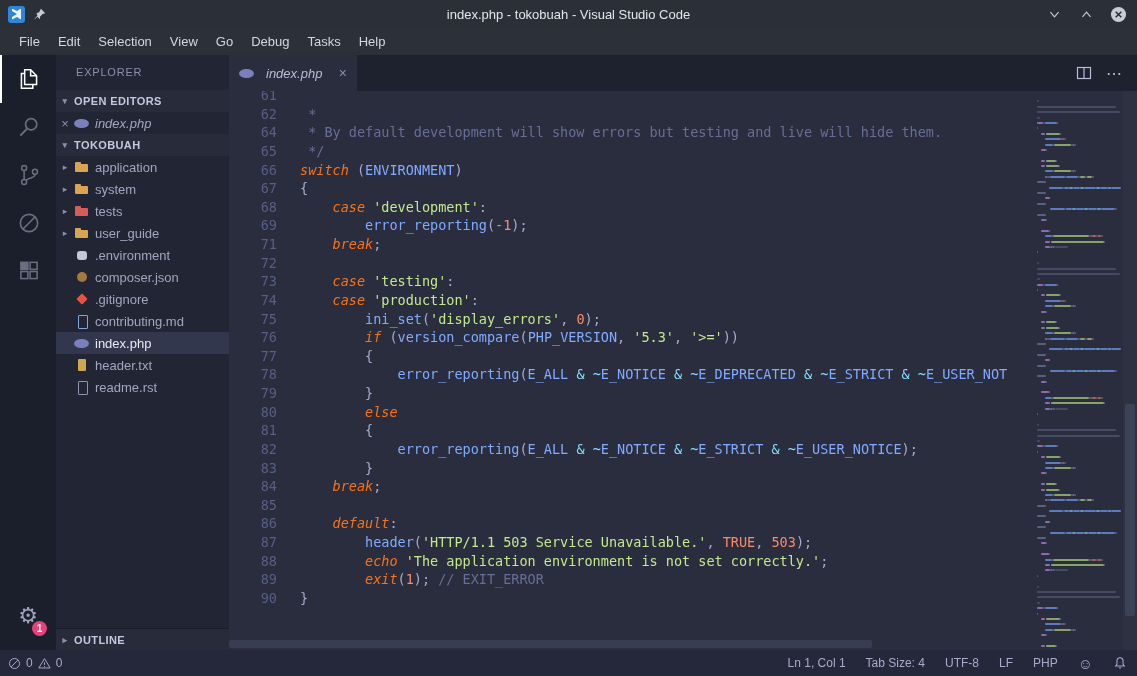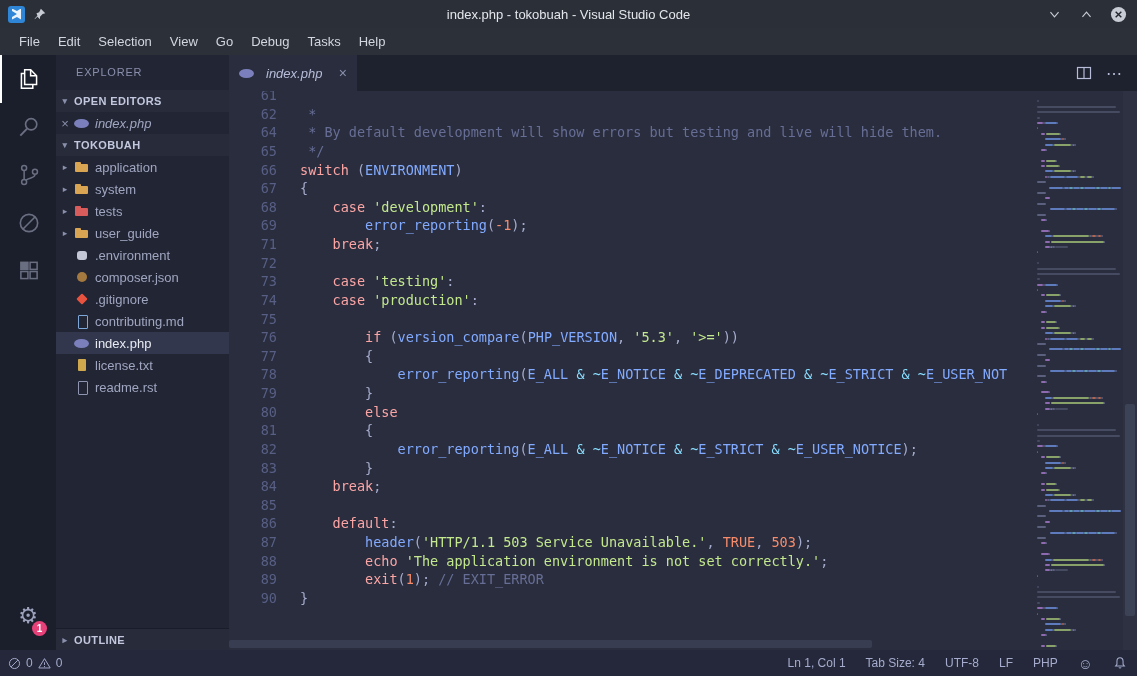--- a/index.html
+++ b/index.html
@@ -71,21 +71,21 @@
   .ta-icon { cursor:pointer; display:flex; align-items:center; }
   .more-glyph { font-size:16px; color:#b7bdd9; letter-spacing:1px; cursor:pointer; }
 
   .editor { flex:1; display:flex; position:relative; min-height:0; overflow:hidden; }
   .code-scroll { flex:1; overflow:hidden; margin-top:-5px; }
   .line { display:flex; height:18.63px; line-height:18.63px; font-family:"DejaVu Sans Mono", monospace; font-size:13.5px; white-space:pre; }
   .ln { width:48px; text-align:right; padding-right:23px; color:#585f85; flex-shrink:0; box-sizing:content-box; }
   .lc { white-space:pre; overflow:hidden; }
   .lc .tk-p { color:#a6accd; }
   .lc .tk-c { color:#676e95; }
-  .lc .tk-k { color:#fca5a5; }
+  .lc .tk-k { color:#f97316;font-style:italic; }
   .lc .tk-f { color:#82aaff; }
   .lc .tk-s { color:#c3e88d; }
   .lc .tk-n { color:#f78c6c; }
   .lc .tk-o { color:#89ddff; }
   .lc .tk-C { color:#82aaff; }
 
   
   .minimap { width:90px; flex-shrink:0; overflow:hidden; padding:4px 2px 0 4px; }
   .mm-line { height:2px; margin-bottom:3.4px; display:flex; gap:0; }
   .mm-line span { height:2px; display:inline-block; opacity:.75; border-radius:1px; }
@@ -256,21 +256,21 @@
             <span>contributing.md</span>
           </div>
           <div class="tree-item selected">
             <span class="indent"></span>
             <span class="fi fi-php"></span>
             <span>index.php</span>
           </div>
           <div class="tree-item">
             <span class="indent"></span>
             <span class="fi fi-license"></span>
-            <span>license.txt</span>
+            <span>header.txt</span>
           </div>
           <div class="tree-item">
             <span class="indent"></span>
             <span class="fi fi-doc"></span>
             <span>readme.rst</span>
           </div>
         </div>
 
       <div class="section-header outline-header">
         <span class="chev">▸</span>
@@ -303,21 +303,21 @@
             <div class="line"><span class="ln">64</span><span class="lc"><span class="tk-c"> * By default development will show errors but testing and live will hide them.</span></span></div>
             <div class="line"><span class="ln">65</span><span class="lc"><span class="tk-c"> */</span></span></div>
             <div class="line"><span class="ln">66</span><span class="lc"><span class="tk-k">switch</span><span class="tk-p"> (</span><span class="tk-C">ENVIRONMENT</span><span class="tk-p">)</span></span></div>
             <div class="line"><span class="ln">67</span><span class="lc"><span class="tk-p">{</span></span></div>
             <div class="line"><span class="ln">68</span><span class="lc"><span class="tk-p">    </span><span class="tk-k">case</span><span class="tk-p"> </span><span class="tk-s">'development'</span><span class="tk-p">:</span></span></div>
             <div class="line"><span class="ln">69</span><span class="lc"><span class="tk-p">        </span><span class="tk-f">error_reporting</span><span class="tk-p">(</span><span class="tk-n">-1</span><span class="tk-p">);</span></span></div>
             <div class="line"><span class="ln">71</span><span class="lc"><span class="tk-p">    </span><span class="tk-k">break</span><span class="tk-p">;</span></span></div>
             <div class="line"><span class="ln">72</span><span class="lc"></span></div>
             <div class="line"><span class="ln">73</span><span class="lc"><span class="tk-p">    </span><span class="tk-k">case</span><span class="tk-p"> </span><span class="tk-s">'testing'</span><span class="tk-p">:</span></span></div>
             <div class="line"><span class="ln">74</span><span class="lc"><span class="tk-p">    </span><span class="tk-k">case</span><span class="tk-p"> </span><span class="tk-s">'production'</span><span class="tk-p">:</span></span></div>
-            <div class="line"><span class="ln">75</span></div>
+            <div class="line"><span class="ln">75</span><span class="lc"><span class="tk-p">        </span><span class="tk-f">ini_set</span><span class="tk-p">(</span><span class="tk-s">'display_errors'</span><span class="tk-p">, </span><span class="tk-n">0</span><span class="tk-p">);</span></span></div>
             <div class="line"><span class="ln">76</span><span class="lc"><span class="tk-p">        </span><span class="tk-k">if</span><span class="tk-p"> (</span><span class="tk-f">version_compare</span><span class="tk-p">(</span><span class="tk-C">PHP_VERSION</span><span class="tk-p">, </span><span class="tk-s">'5.3'</span><span class="tk-p">, </span><span class="tk-s">'&gt;='</span><span class="tk-p">))</span></span></div>
             <div class="line"><span class="ln">77</span><span class="lc"><span class="tk-p">        {</span></span></div>
             <div class="line"><span class="ln">78</span><span class="lc"><span class="tk-p">            </span><span class="tk-f">error_reporting</span><span class="tk-p">(</span><span class="tk-C">E_ALL</span><span class="tk-o"> &amp; ~</span><span class="tk-C">E_NOTICE</span><span class="tk-o"> &amp; ~</span><span class="tk-C">E_DEPRECATED</span><span class="tk-o"> &amp; ~</span><span class="tk-C">E_STRICT</span><span class="tk-o"> &amp; ~</span><span class="tk-C">E_USER_NOT</span></span></div>
             <div class="line"><span class="ln">79</span><span class="lc"><span class="tk-p">        }</span></span></div>
             <div class="line"><span class="ln">80</span><span class="lc"><span class="tk-p">        </span><span class="tk-k">else</span></span></div>
             <div class="line"><span class="ln">81</span><span class="lc"><span class="tk-p">        {</span></span></div>
             <div class="line"><span class="ln">82</span><span class="lc"><span class="tk-p">            </span><span class="tk-f">error_reporting</span><span class="tk-p">(</span><span class="tk-C">E_ALL</span><span class="tk-o"> &amp; ~</span><span class="tk-C">E_NOTICE</span><span class="tk-o"> &amp; ~</span><span class="tk-C">E_STRICT</span><span class="tk-o"> &amp; ~</span><span class="tk-C">E_USER_NOTICE</span><span class="tk-p">);</span></span></div>
             <div class="line"><span class="ln">83</span><span class="lc"><span class="tk-p">        }</span></span></div>
             <div class="line"><span class="ln">84</span><span class="lc"><span class="tk-p">    </span><span class="tk-k">break</span><span class="tk-p">;</span></span></div>
             <div class="line"><span class="ln">85</span><span class="lc"></span></div>

